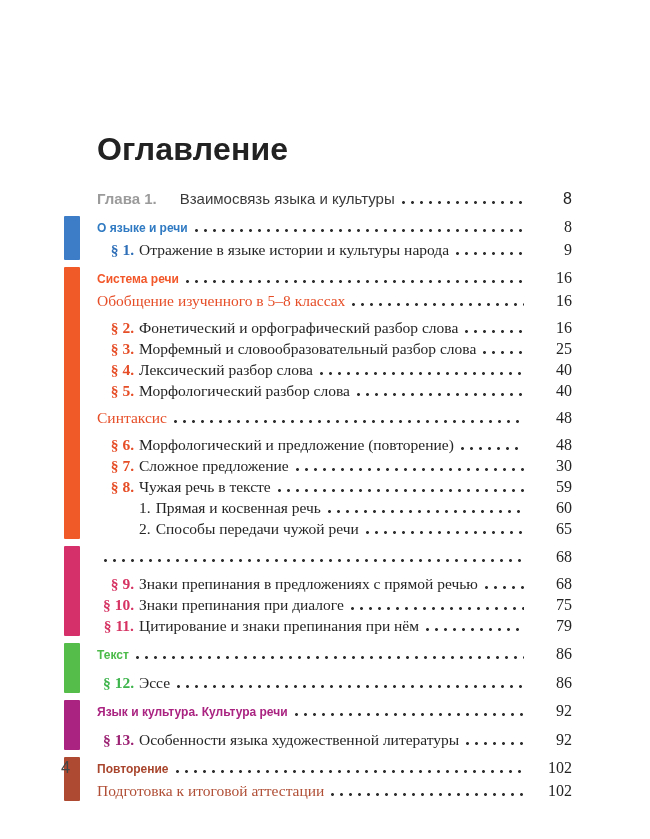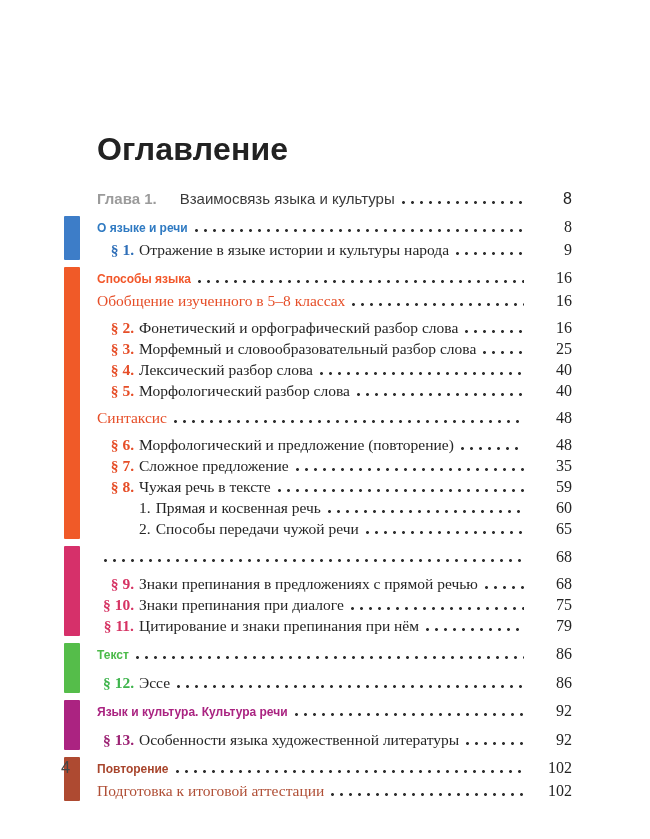--- a/index.html
+++ b/index.html
@@ -128,21 +128,21 @@
           <span class="dots"></span>
           <span class="pg">9</span>
         </div>
       </div>
     </div>
 
     <div class="group" style="--a1: #f2572a; --a2: #e64e28;">
       <div class="bar" style="background: rgb(240, 90, 40);"></div>
       <div class="rows">
         <div class="row head-sans">
-          <span class="lbl">Способы языка</span>
+          <span class="lbl">Система речи</span>
           <span class="dots"></span>
           <span class="pg">16</span>
         </div>
         <div class="row head-serif">
           <span class="lbl">Обобщение изученного в 5–8 классах</span>
           <span class="dots"></span>
           <span class="pg">16</span>
         </div>
         <div class="row para mt">
           <span class="pfx">§ 2.</span>
@@ -176,21 +176,21 @@
         <div class="row para mt">
           <span class="pfx">§ 6.</span>
           <span class="lbl">Морфологический и предложение (повторение)</span>
           <span class="dots"></span>
           <span class="pg">48</span>
         </div>
         <div class="row para">
           <span class="pfx">§ 7.</span>
           <span class="lbl">Сложное предложение</span>
           <span class="dots"></span>
-          <span class="pg">35</span>
+          <span class="pg">30</span>
         </div>
         <div class="row para">
           <span class="pfx">§ 8.</span>
           <span class="lbl">Чужая речь в тексте</span>
           <span class="dots"></span>
           <span class="pg">59</span>
         </div>
         <div class="row sub">
           <span class="pfx-sub">1.</span>
           <span class="lbl">Прямая и косвенная речь</span>

